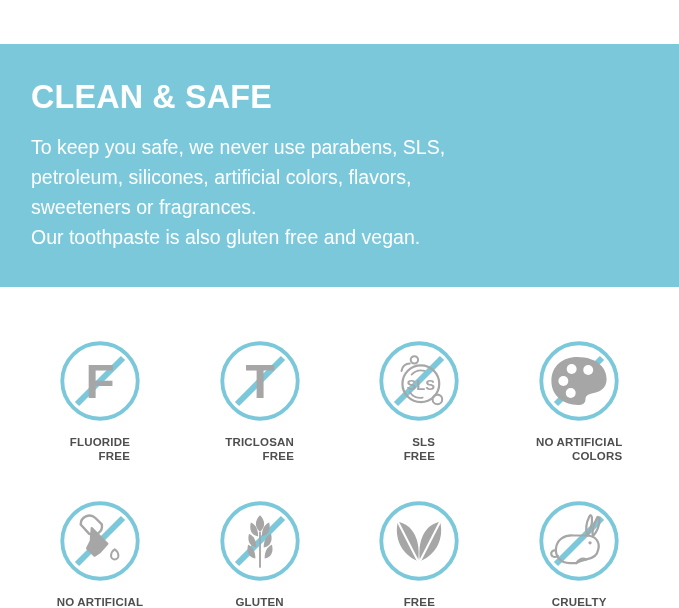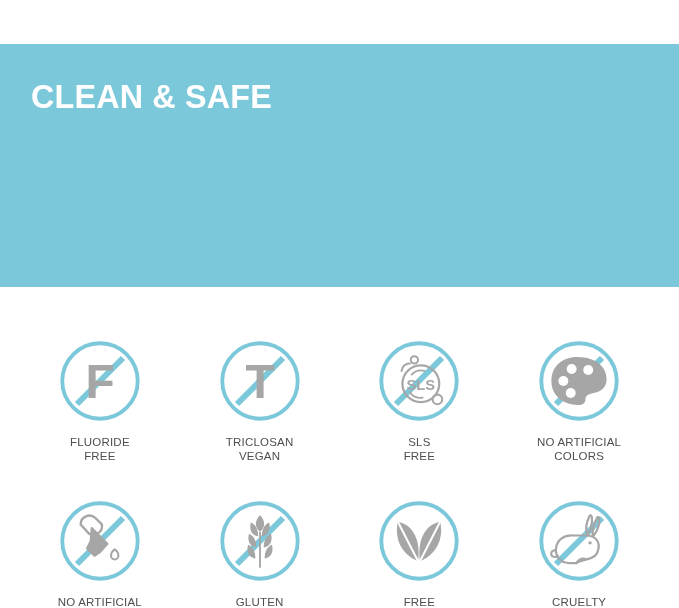--- a/index.html
+++ b/index.html
@@ -56,36 +56,42 @@
     display:flex;
     flex-direction:column;
     align-items:center;
   }
   .badge-art{
     width:92px;height:92px;
     display:block;
   }
   .badge-label{
     margin-top:8px;
-    text-align:center;
+    text-align:right;
     color:#4e4e4e;
     font-size:11.5px;
-    font-weight:normal;
+    font-weight:bold;
     line-height:14px;
     letter-spacing:0.2px;
     white-space:pre-line;
   }
 </style>
 </head>
 <body>
 
 <div class="page">
 
   <section class="hero">
     <h1 class="hero-title">CLEAN &amp; SAFE</h1>
+    <p class="hero-body">
+      <span>To keep you safe, we never use parabens, SLS,</span>
+      <span>petroleum, silicones, artificial colors, flavors,</span>
+      <span>sweeteners or fragrances.</span>
+      <span>Our toothpaste is also gluten free and vegan.</span>
+    </p>
   </section>
 
   <section class="badges">
 
     <div class="badge-row row1">
 
       <div class="badge">
         <svg class="badge-art" viewBox="0 0 100 100">
           <line x1="25" y1="75" x2="75" y2="25" stroke="#7cc8db" stroke-width="6.5" stroke-linecap="butt"></line>
           <text x="50" y="50" fill="#a6a6a6" font-family="'Liberation Sans',sans-serif" font-size="52" font-weight="bold" text-anchor="middle" dominant-baseline="central">F</text>
@@ -95,21 +101,21 @@
 FREE</div>
       </div>
 
       <div class="badge">
         <svg class="badge-art" viewBox="0 0 100 100">
           <line x1="25" y1="75" x2="75" y2="25" stroke="#7cc8db" stroke-width="6.5"></line>
           <text x="50" y="50" fill="#a6a6a6" font-family="'Liberation Sans',sans-serif" font-size="52" font-weight="bold" text-anchor="middle" dominant-baseline="central">T</text>
           <circle cx="50" cy="50" r="41" fill="none" stroke="#7cc8db" stroke-width="4.2"></circle>
         </svg>
         <div class="badge-label">TRICLOSAN
-VEGAN</div>
+FREE</div>
       </div>
 
       <div class="badge">
         <svg class="badge-art" viewBox="0 0 100 100">
           <line x1="25" y1="75" x2="75" y2="25" stroke="#7cc8db" stroke-width="6.5"></line>
           <g>
             <circle cx="52" cy="53" r="20" fill="none" stroke="#a6a6a6" stroke-width="2.4"></circle>
             <path d="M42 43 A14 14 0 0 1 56 39" fill="none" stroke="#a6a6a6" stroke-width="2" stroke-linecap="round"></path>
             <path d="M40 62 A13 13 0 0 0 54 68" fill="none" stroke="#a6a6a6" stroke-width="2" stroke-linecap="round"></path>
             <path d="M31 39 A9 9 0 0 1 40 31" fill="none" stroke="#a6a6a6" stroke-width="2.2" stroke-linecap="round"></path>

